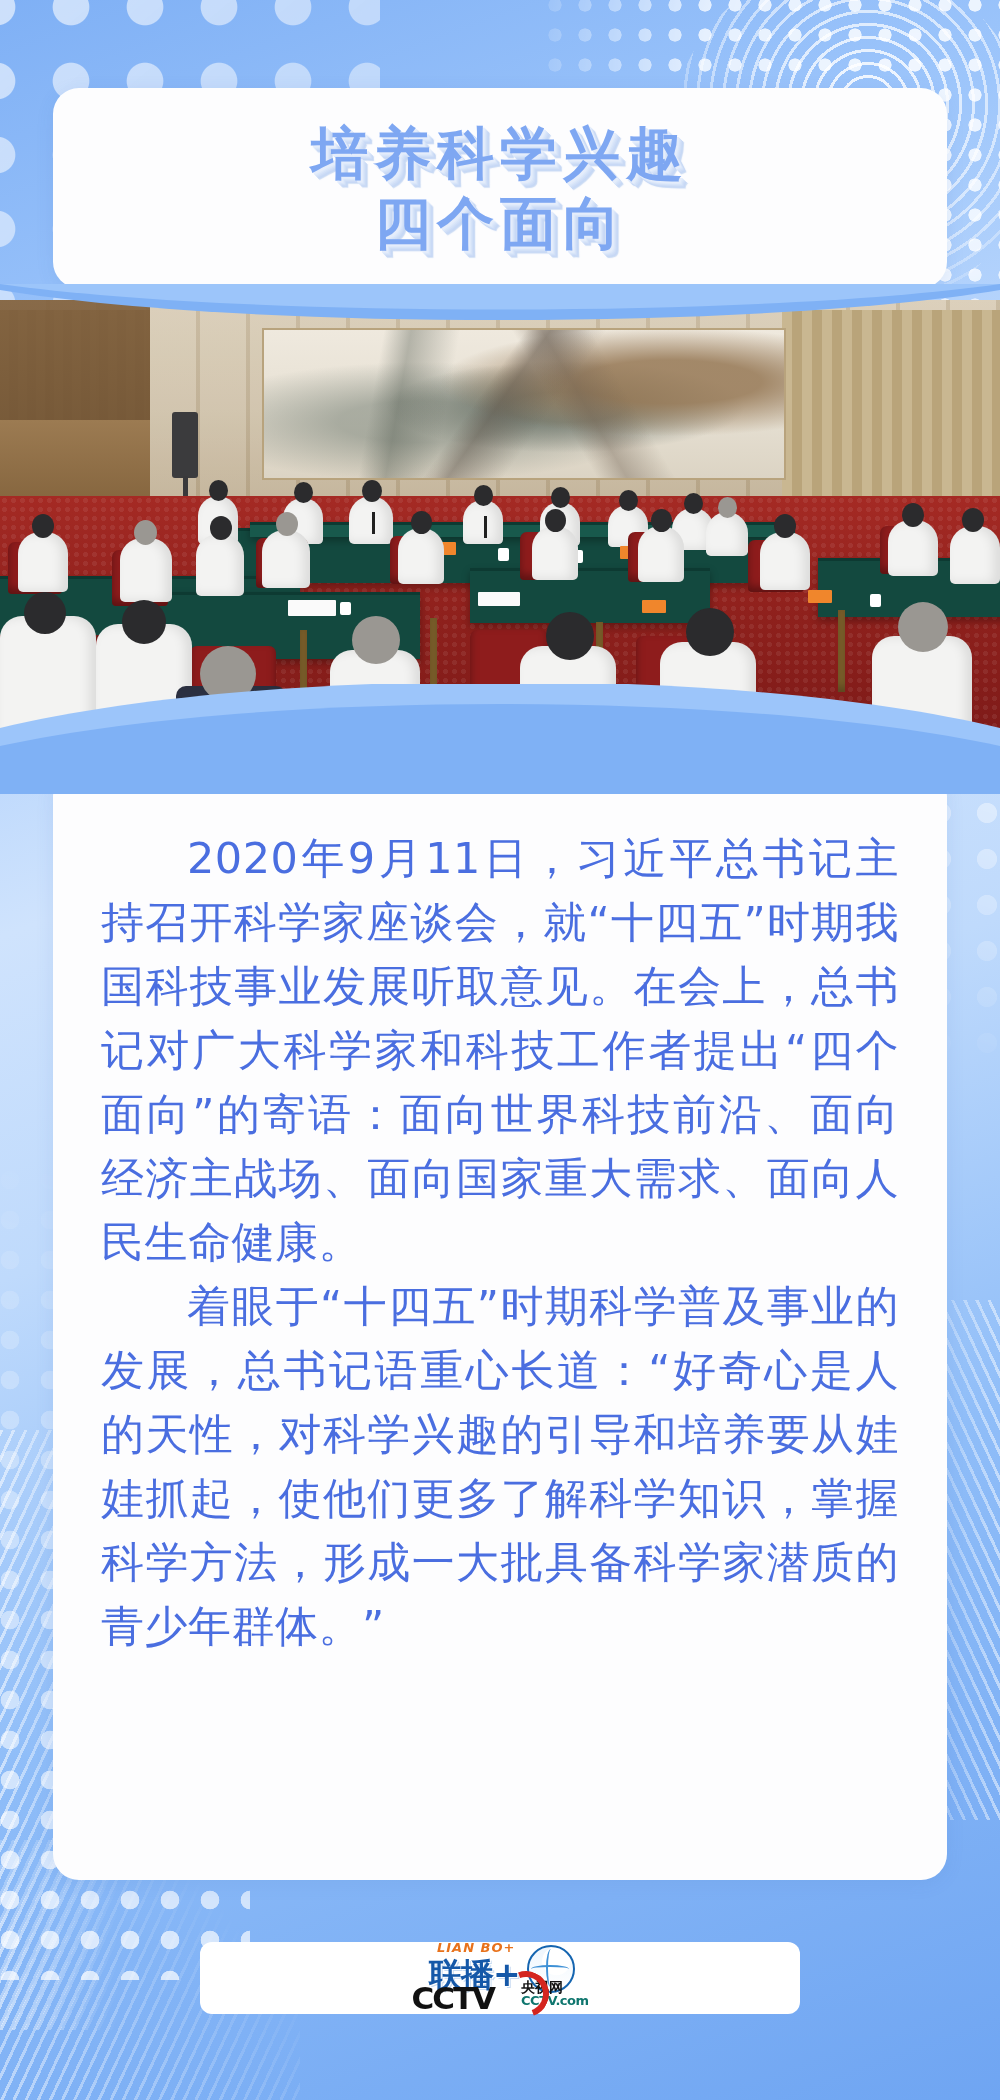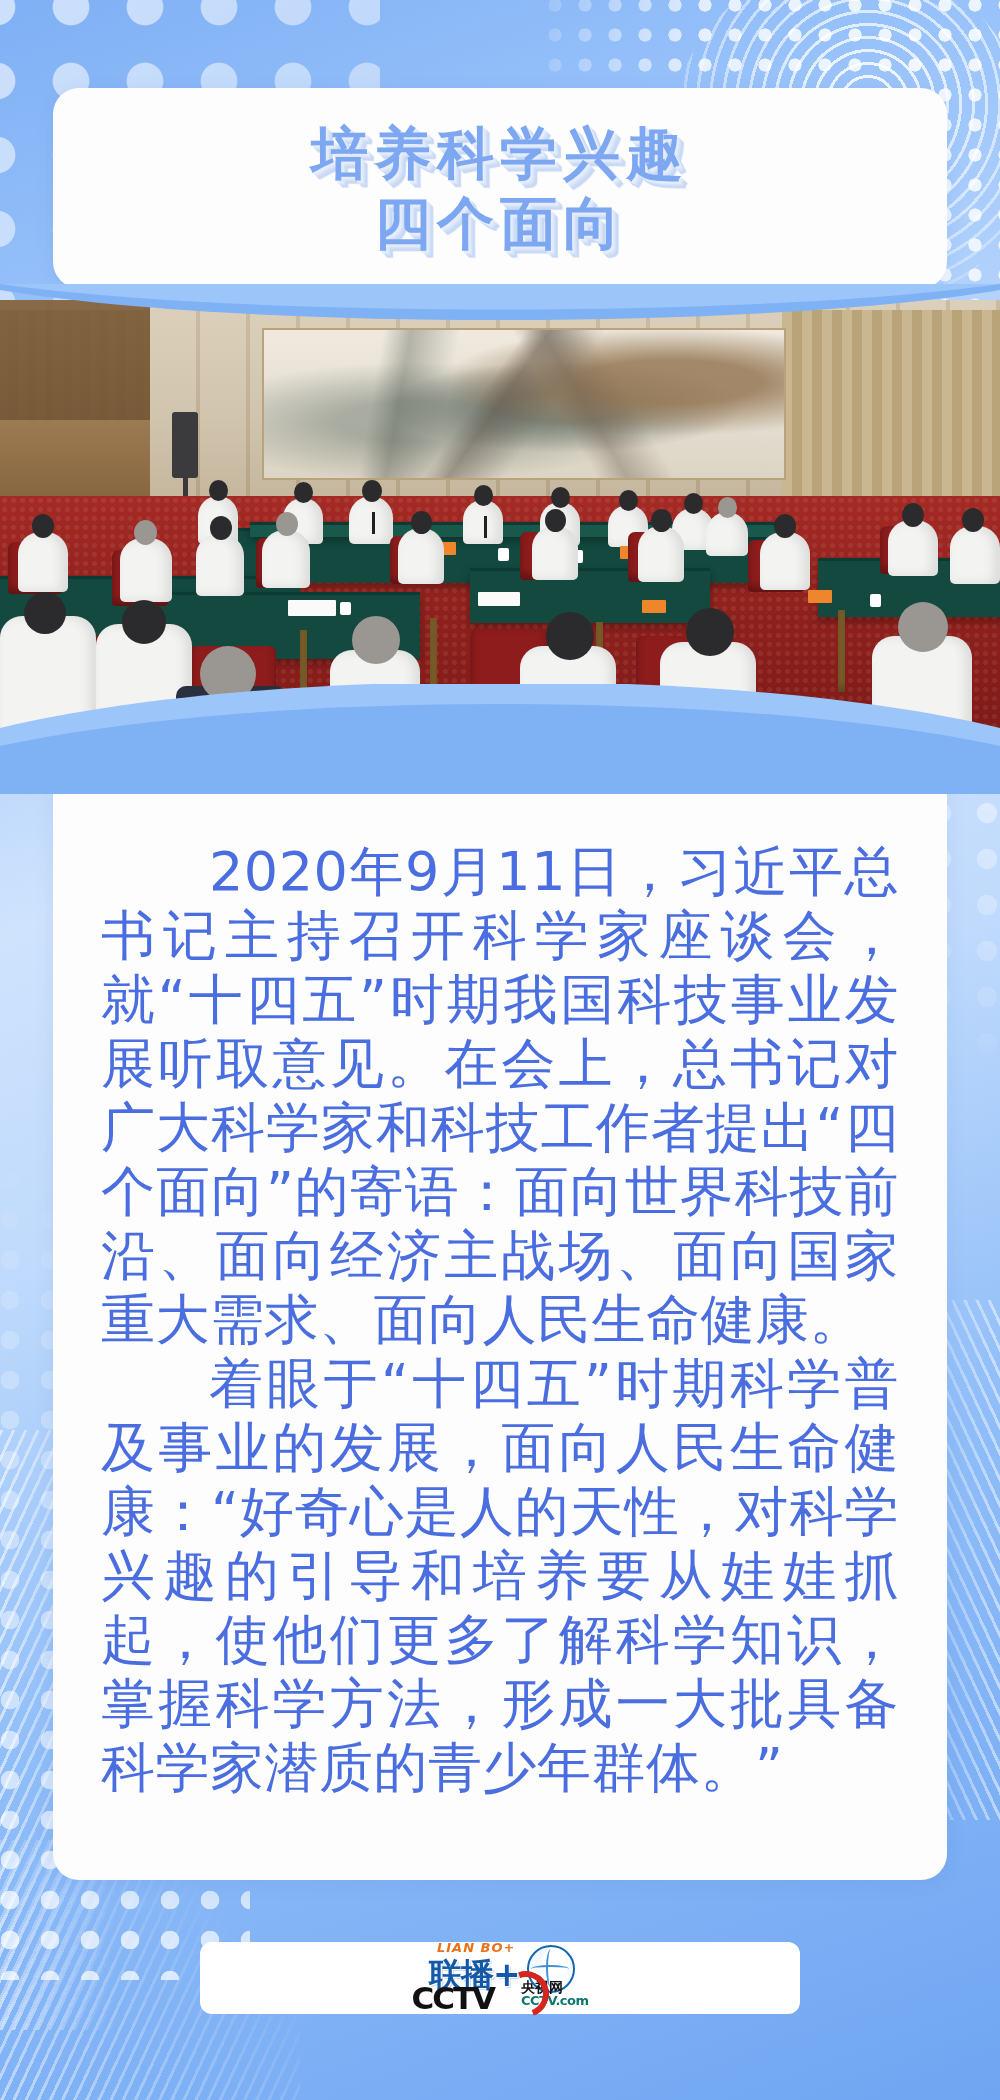--- a/index.html
+++ b/index.html
@@ -163,22 +163,22 @@
   .wave-top{position:absolute;left:0;top:284px;width:1000px;height:46px;z-index:3;}
   .wave-bottom{position:absolute;left:0;top:684px;width:1000px;height:110px;z-index:3;}
 
   
   .text-card{
     position:absolute;left:53px;top:770px;width:894px;height:1110px;
     background:#fdfdfe;border-radius:26px;
     box-shadow:0 4px 18px rgba(60,110,190,.10);
   }
   .body-copy{
-    position:absolute;left:48px;right:48px;top:70px;
-    color:#4a6ee0;font-size:54px;line-height:64px;letter-spacing:.5px;
+    position:absolute;left:48px;right:48px;top:56px;
+    color:#4a6ee0;font-size:43px;line-height:64px;letter-spacing:.5px;
     font-family:"DejaVu Sans","Liberation Sans",sans-serif;
     text-align:justify;text-justify:inter-character;
   }
   .body-copy p{margin:0;text-indent:2em;}
 
   
   .footer-card{
     position:absolute;left:200px;top:1942px;width:600px;height:72px;
     background:#ffffff;border-radius:12px;
     display:flex;align-items:center;justify-content:center;gap:40px;flex-direction:column;
@@ -355,21 +355,21 @@
   </svg>
 
   <svg class="wave-bottom" viewBox="0 0 1000 110" preserveAspectRatio="none">
     <path d="M0,110 L0,44 C260,-18 740,-18 1000,44 L1000,110 Z" fill="#9cc5fa"></path>
     <path d="M0,110 L0,62 C260,6 740,6 1000,62 L1000,110 Z" fill="#7fb1f5"></path>
   </svg>
 
   <div class="text-card">
     <div class="body-copy">
       <p>2020年9月11日，习近平总书记主持召开科学家座谈会，就“十四五”时期我国科技事业发展听取意见。在会上，总书记对广大科学家和科技工作者提出“四个面向”的寄语：面向世界科技前沿、面向经济主战场、面向国家重大需求、面向人民生命健康。</p>
-      <p>着眼于“十四五”时期科学普及事业的发展，面向人民生命健康：“好奇心是人的天性，对科学兴趣的引导和培养要从娃娃抓起，使他们更多了解科学知识，掌握科学方法，形成一大批具备科学家潜质的青少年群体。”</p>
+      <p>着眼于“十四五”时期科学普及事业的发展，总书记语重心长道：“好奇心是人的天性，对科学兴趣的引导和培养要从娃娃抓起，使他们更多了解科学知识，掌握科学方法，形成一大批具备科学家潜质的青少年群体。”</p>
     </div>
   </div>
 
   <div class="footer-card">
 
     <div class="logo-lianbo">
       <div class="lb-pinyin">LIAN BO+</div>
       <div class="lb-cn">联播+</div>
       <div class="lb-globe"></div>
     </div>

